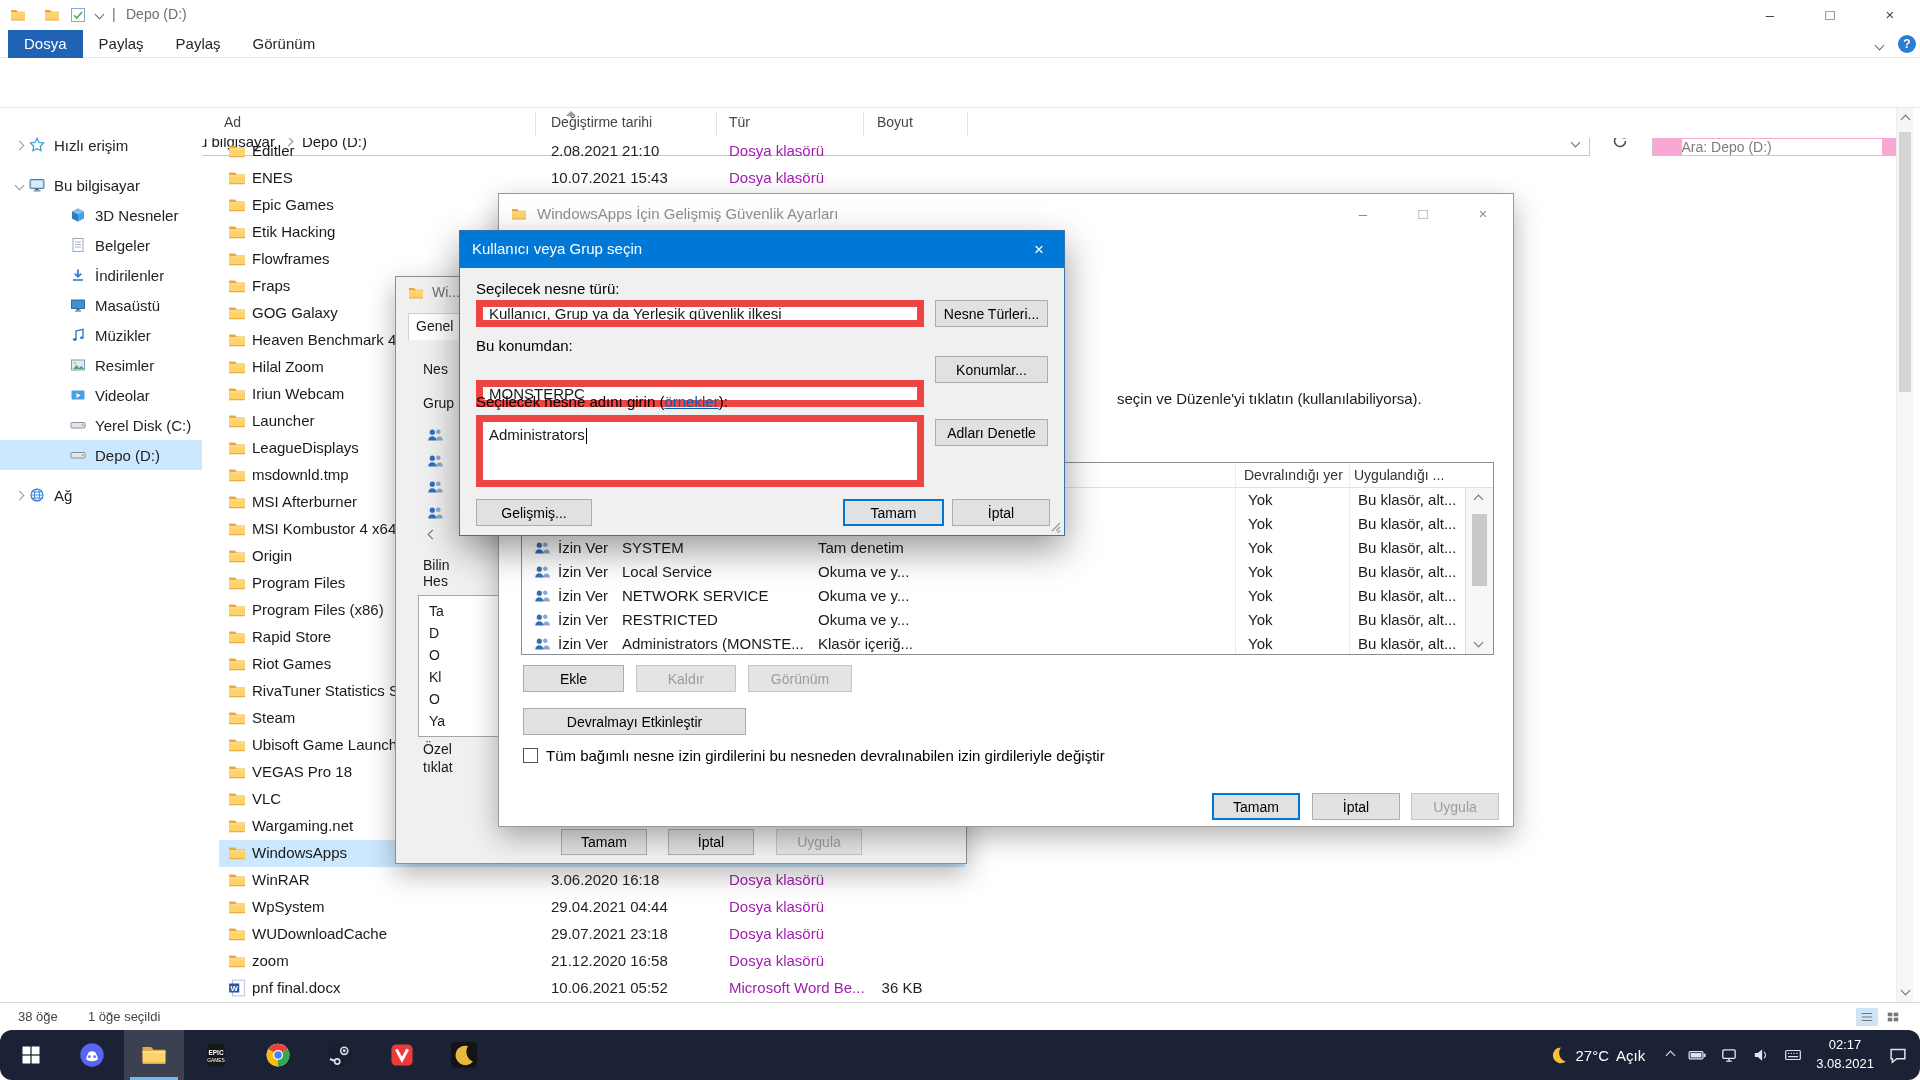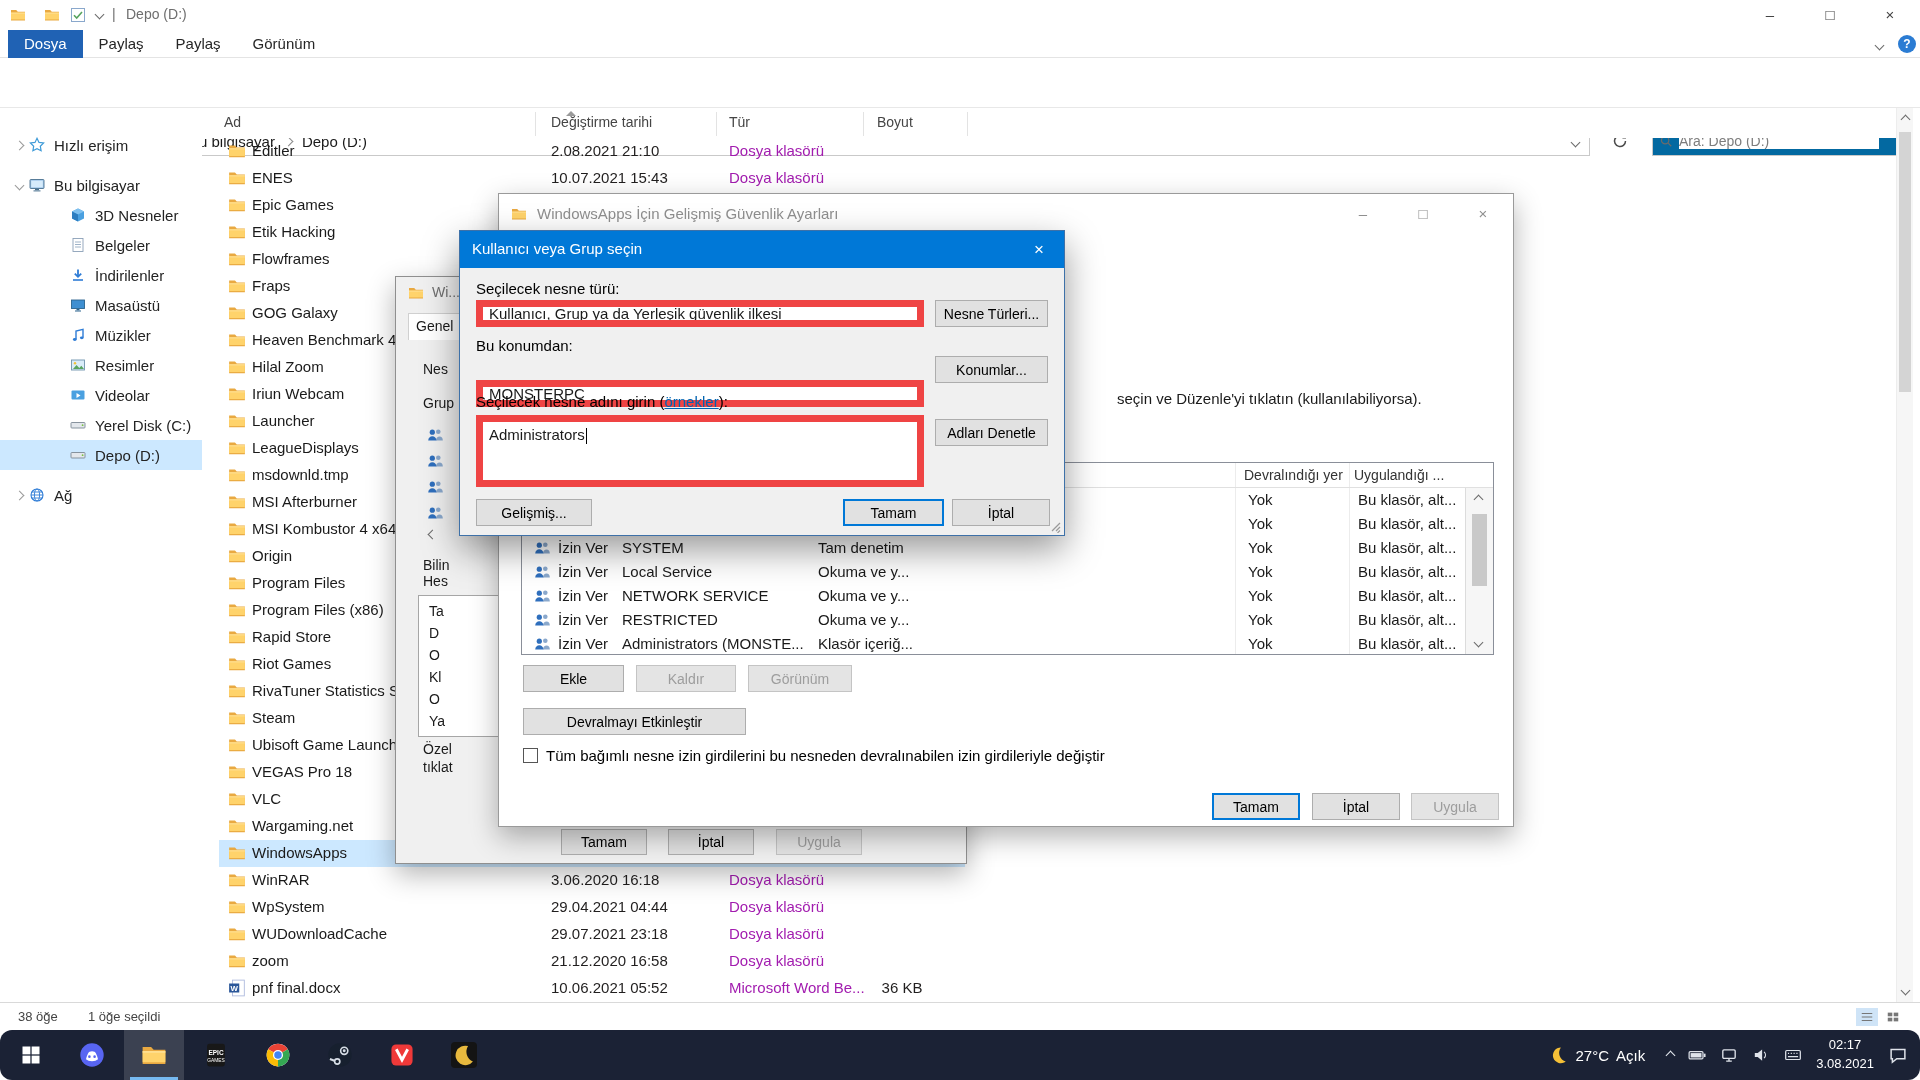--- a/index.html
+++ b/index.html
@@ -26,21 +26,21 @@
   .rtab { top:0; height:28px; line-height:28px; padding:0 16px; font-size:15px; color:#262626; display:inline-block; }
   .rtab.active { background:#2062b4; color:#fff; }
   #ribbonrow .tabs { position:absolute; left:8px; top:0; white-space:nowrap; }
   .helpdot { width:18px; height:18px; border-radius:50%; background:#2b7cd3; color:#fff; font-size:12px; text-align:center; line-height:18px; font-weight:bold; }
 
   #toolbar { left:0; top:58px; width:1920px; height:50px; background:#fff; border-bottom:1px solid #e8e8e8; }
   .navarrow { font-size:18px; color:#3f3f3f; width:30px; height:30px; text-align:center; line-height:28px; }
   .navarrow.dis { color:#b9b9b9; }
   #addressbar { left:137px; top:68px; width:1453px; height:30px; border:1px solid #c9c9c9; background:#fff; display:flex; align-items:center; gap:10px; padding-left:8px; }
   #addressbar .crumb { color:#1a1a1a; }
-  #searchbox { left:1652px; top:68px; width:253px; height:30px; border:1px solid #c9c9c9; background:#0369a1; display:flex; align-items:center; padding-left:6px; gap:6px; }
+  #searchbox { left:1652px; top:68px; width:253px; height:30px; border:1px solid #c9c9c9; background:#f9a8d4; display:flex; align-items:center; padding-left:6px; gap:6px;flex-direction:column; }
   #searchbox input { border:none; outline:none; width:200px; font-size:14px; font-family:inherit; color:#333; }
   #searchbox input::placeholder { color:#7d7d7d; }
   #refreshbtn { left:1598px; top:68px; width:44px; height:30px; display:flex; align-items:center; justify-content:center; }
 
   
   #sidebar { left:0; top:108px; width:202px; height:894px; background:#fff; padding-top:22px; }
   .side-item { height:30px; display:flex; align-items:center; font-size:15px; color:#232323; white-space:nowrap; }
   .side-item.gap { margin-top:10px; }
   .side-item.lvl0 { padding-left:16px; }
   .side-item.lvl1 { padding-left:54px; }

